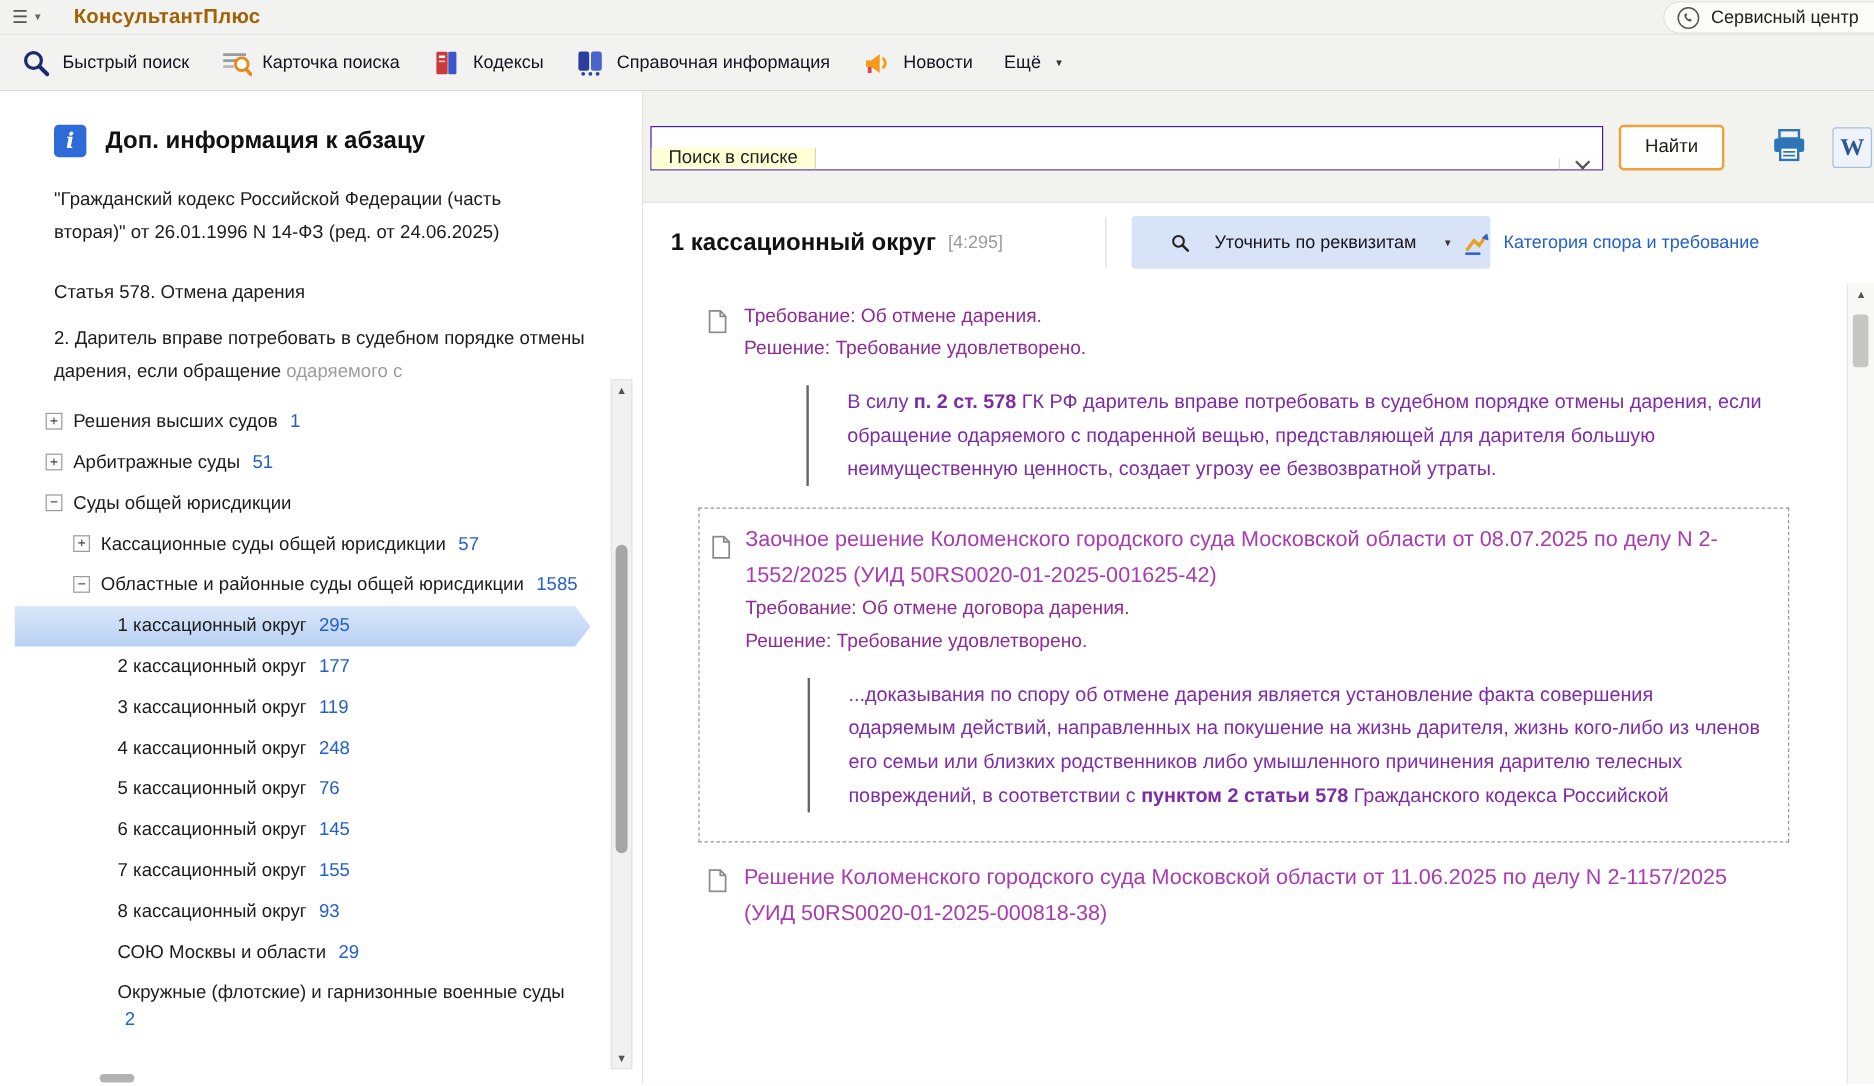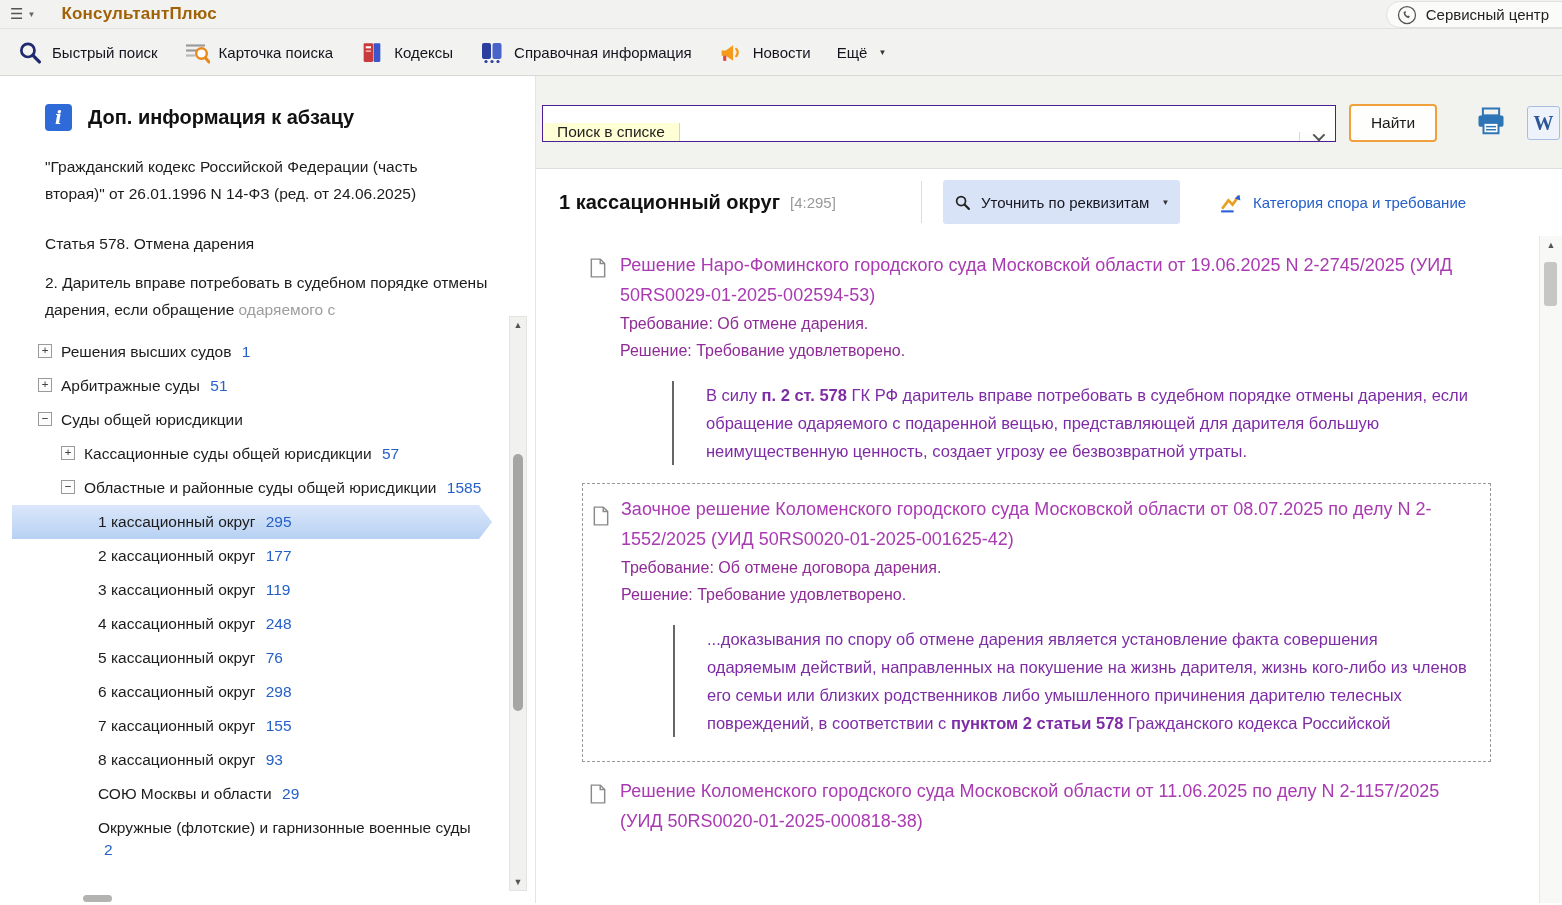--- a/index.html
+++ b/index.html
@@ -87,21 +87,21 @@
     font-family:"Liberation Serif","DejaVu Serif",serif; cursor:default; line-height:30px; text-align:center; }
 
   
   .results-panel { position:absolute; top:92px; left:0; right:0; bottom:0; background:#fff;
     border-top:1px solid #ddddda; }
   .results-header { height:66px; position:relative; display:flex; align-items:center; padding-left:23px; }
   .rtitle { font-size:20px; font-weight:bold; color:#111; }
   .counter { margin-left:10px; font-size:15px; color:#9a9a9a; }
   .vdiv { position:absolute; left:385px; top:12px; width:1px; height:42px; background:#ddd; }
   .refine-btn { position:absolute; left:407px; top:11px; height:44px; background:#d9e3f7; border:none;
-    border-radius:3px; display:flex; align-items:center; gap:10px; padding:0 11px; font-size:15px;
+    border-radius:3px; display:flex; align-items:center; gap:20px; padding:0 32px; font-size:15px;
     color:#15151f; font-family:inherit; cursor:default; }
   .refine-btn .caret-dn { font-size:8px; }
   .category-link { position:absolute; left:683px; top:0; height:66px; display:flex; align-items:center;
     gap:11px; color:#2560c8; font-size:15px; text-decoration:none; cursor:default; }
 
   .results-list { position:absolute; top:67px; left:0; right:23px; bottom:0; overflow:hidden; padding-top:10px; }
   .result { position:relative; padding:4px 30px 4px 84px; }
   .doc-icon { position:absolute; left:54px; top:12px; }
   .result-title { font-size:18px; color:#a93ab2; line-height:30px; max-width:840px; }
   .result-meta { font-size:16px; color:#8e2b96; line-height:27px; }
@@ -238,21 +238,21 @@
       <div class="tree-row lvl2">
         <span>4 кассационный округ</span>
         <span class="tcount">248</span>
       </div>
       <div class="tree-row lvl2">
         <span>5 кассационный округ</span>
         <span class="tcount">76</span>
       </div>
       <div class="tree-row lvl2">
         <span>6 кассационный округ</span>
-        <span class="tcount">298</span>
+        <span class="tcount">145</span>
       </div>
       <div class="tree-row lvl2">
         <span>7 кассационный округ</span>
         <span class="tcount">155</span>
       </div>
       <div class="tree-row lvl2">
         <span>8 кассационный округ</span>
         <span class="tcount">93</span>
       </div>
       <div class="tree-row lvl2">
@@ -324,21 +324,20 @@
         </a>
       </div>
 
       <div class="results-list">
 
         <div class="result">
           <svg class="doc-icon" width="16" height="20" viewBox="0 0 14 18">
             <path d="M1 1 h8 l4 4 v12 h-12 z" fill="#fff" stroke="#8a8a8a" stroke-width="1.3"></path>
             <path d="M9 1 v4 h4" fill="none" stroke="#8a8a8a" stroke-width="1.3"></path>
           </svg>
-          <div class="result-title">Решение Наро-Фоминского городского суда Московской области от 19.06.2025 N 2-2745/2025 (УИД 50RS0029-01-2025-002594-53)</div>
           <div class="result-meta">Требование: Об отмене дарения.</div>
           <div class="result-meta">Решение: Требование удовлетворено.</div>
           <div class="quote"><span>В силу </span><b>п. 2 ст. 578</b><span> ГК РФ даритель вправе потребовать в судебном порядке отмены дарения, если обращение одаряемого с подаренной вещью, представляющей для дарителя большую неимущественную ценность, создает угрозу ее безвозвратной утраты.</span></div>
         </div>
 
         <div class="result boxed">
           <svg class="doc-icon" width="16" height="20" viewBox="0 0 14 18">
             <path d="M1 1 h8 l4 4 v12 h-12 z" fill="#fff" stroke="#8a8a8a" stroke-width="1.3"></path>
             <path d="M9 1 v4 h4" fill="none" stroke="#8a8a8a" stroke-width="1.3"></path>
           </svg>

